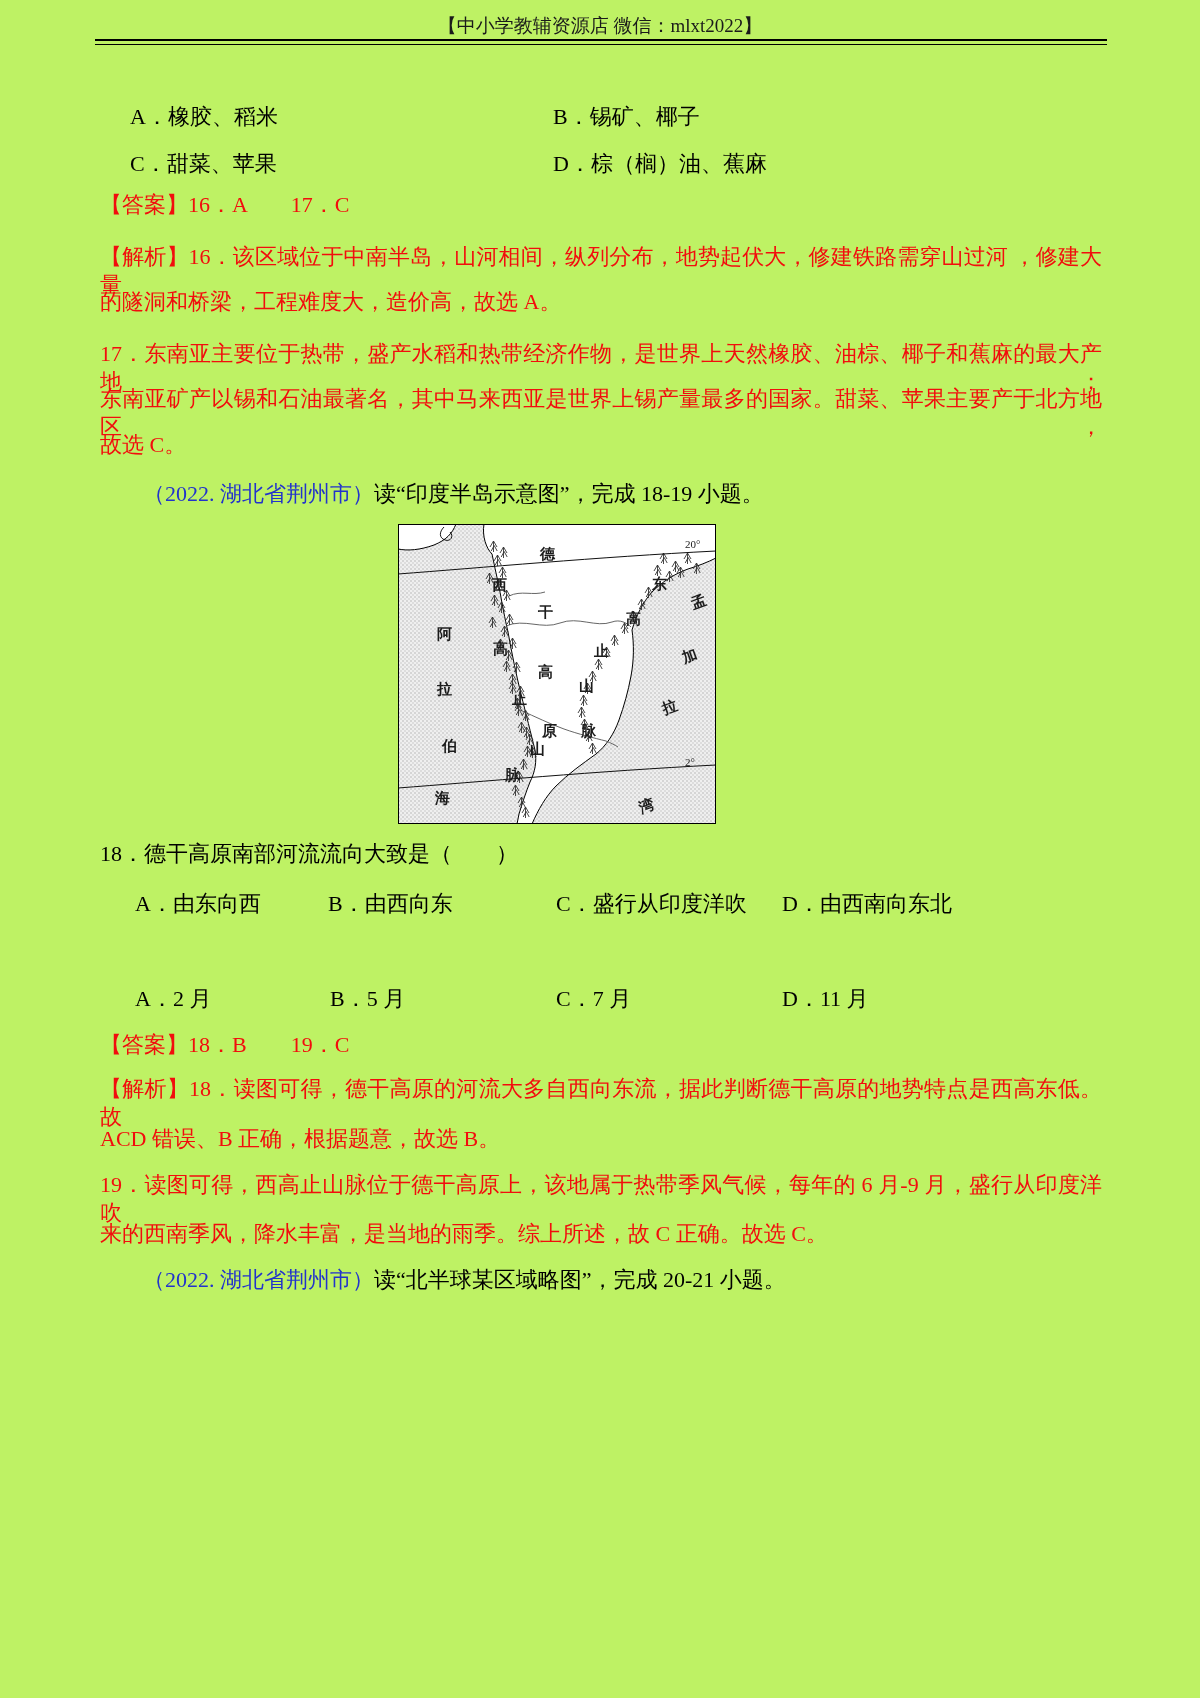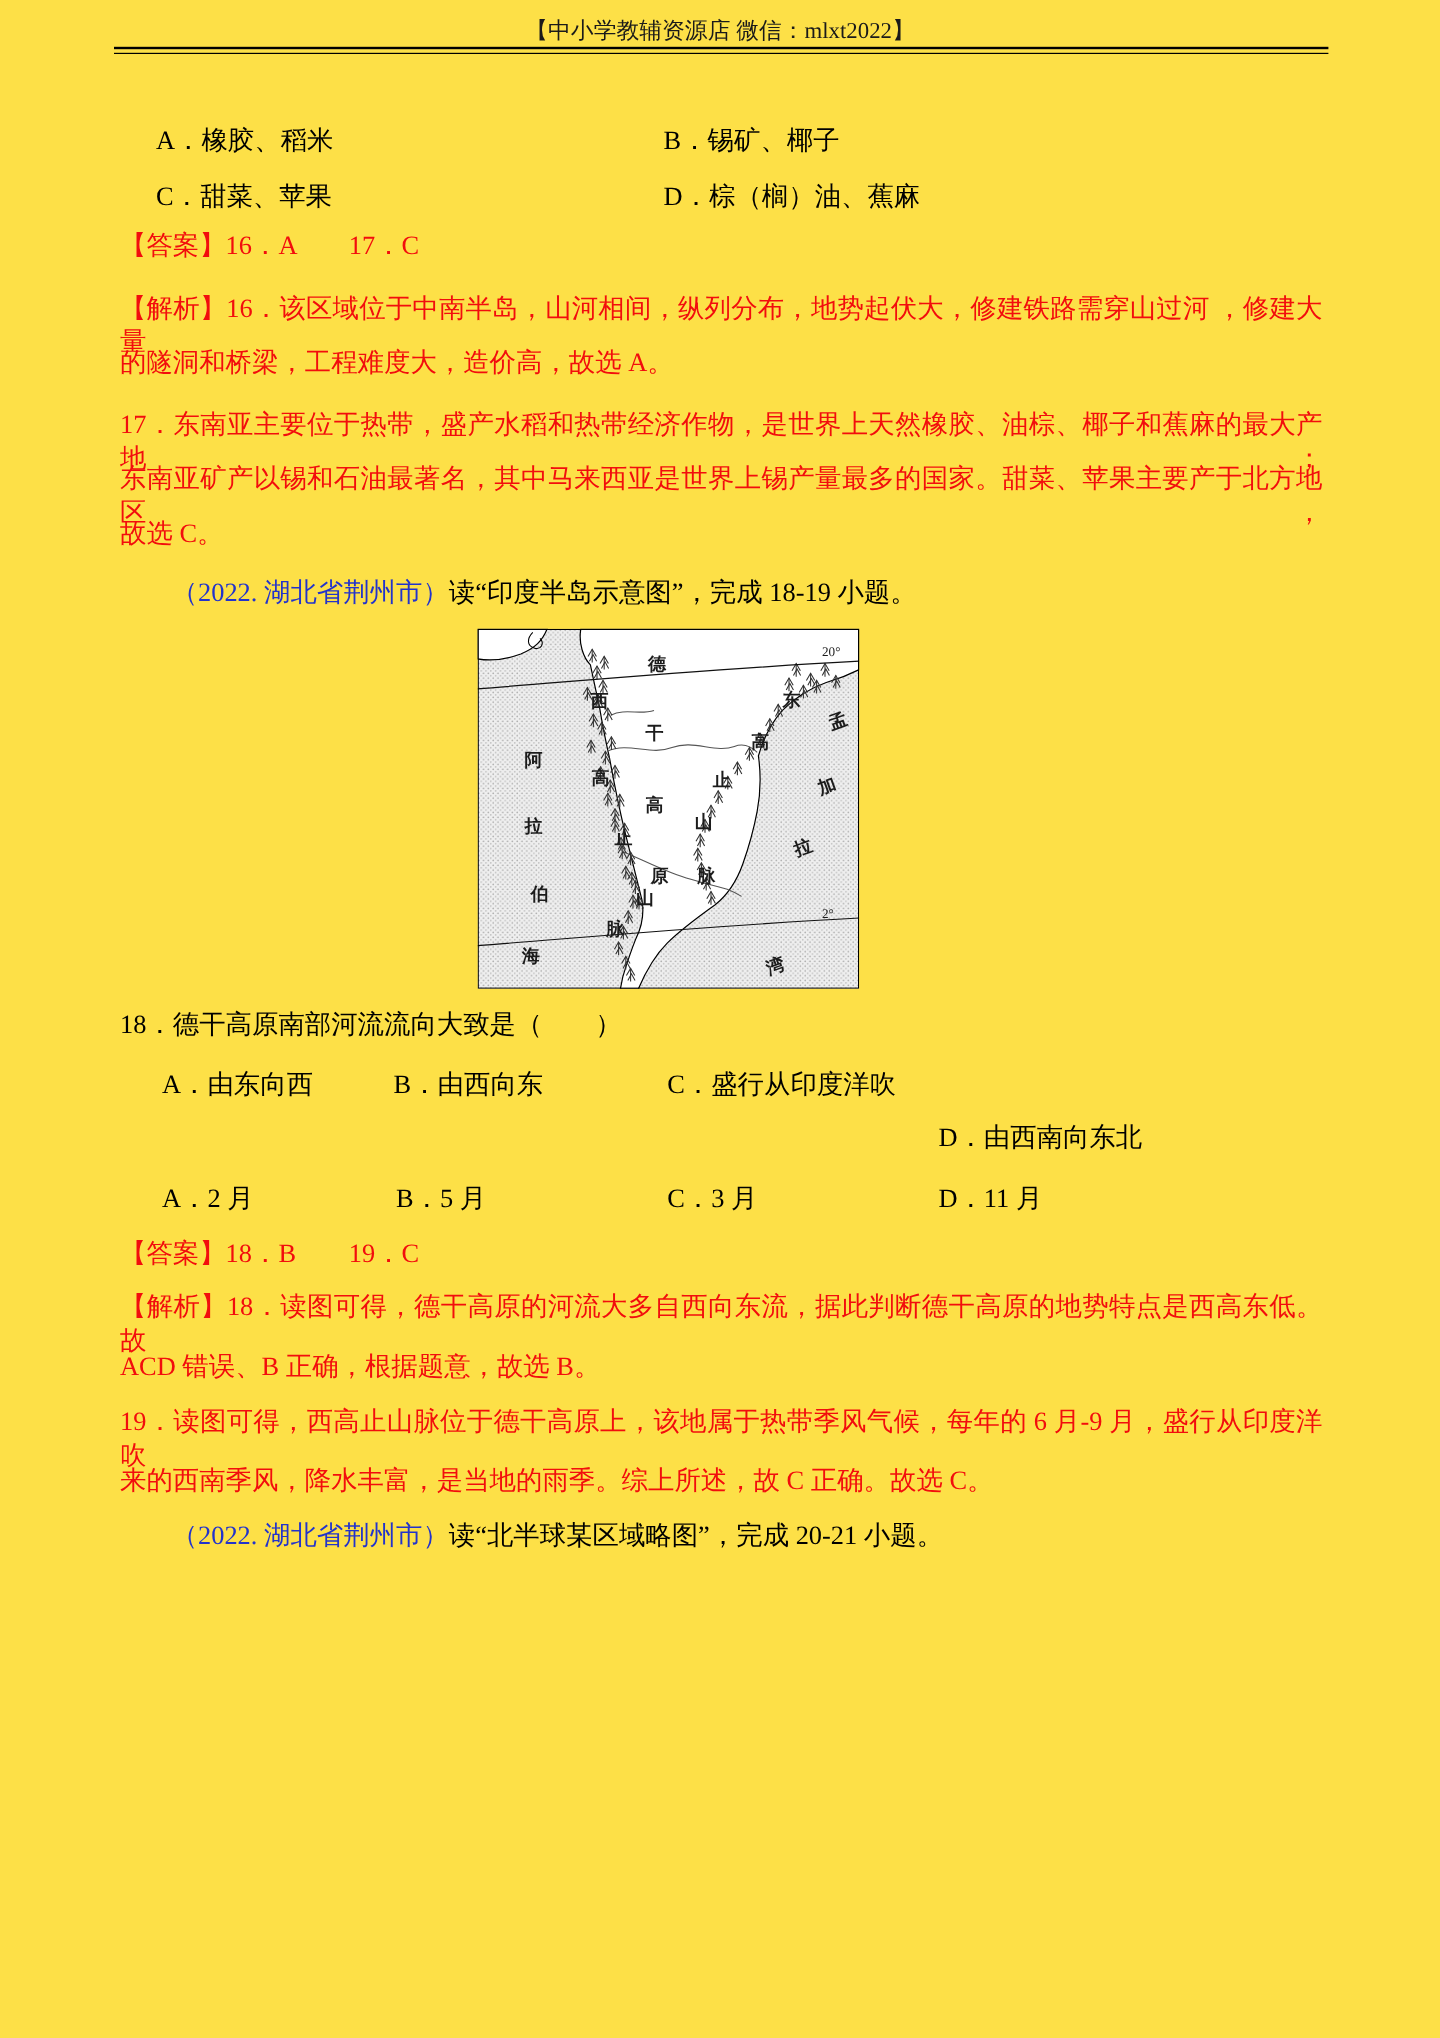--- a/index.html
+++ b/index.html
@@ -3,21 +3,21 @@
 <meta charset="utf-8">
 <style>
   :root{
     --red:#f20d0d;
     --blue:#2233cc;
   }
   html,body{margin:0;padding:0;background:#ffffff;}
   .page{
     position:relative;
     width:1200px;height:1698px;
-    background:#fde047;
+    background:#bef264;
     font-family:"Liberation Serif","DejaVu Serif",serif;
     color:#000;
     overflow:hidden;
   }
   .hdr{
     position:absolute;top:13px;left:0;width:1200px;
     text-align:center;font-size:19px;color:#1a1a1a;
   }
   .hrule{
     position:absolute;left:95px;top:39px;width:1012px;height:3px;
@@ -202,25 +202,25 @@
     <span class="mlabel rot" style="left:241px;top:274px">湾</span>
 
     <span class="mnum" style="left:287px;top:14px">20°</span>
     <span class="mnum" style="left:287px;top:232px">2°</span>
   </div>
 
   <div class="line" style="left:100px;top:840px">18．德干高原南部河流流向大致是（　　）</div>
   <div class="line" style="left:135px;top:890px">A．由东向西</div>
   <div class="line" style="left:328px;top:890px">B．由西向东</div>
   <div class="line" style="left:556px;top:890px">C．盛行从印度洋吹</div>
-  <div class="line" style="left:782px;top:934px">D．由西南向东北</div>
+  <div class="line" style="left:782px;top:890px">D．由西南向东北</div>
 
   <div class="line" style="left:135px;top:985px">A．2 月</div>
   <div class="line" style="left:330px;top:985px">B．5 月</div>
-  <div class="line" style="left:556px;top:985px">C．3 月</div>
+  <div class="line" style="left:556px;top:985px">C．7 月</div>
   <div class="line" style="left:782px;top:985px">D．11 月</div>
 
   <div class="line red" style="left:100px;top:1031px">
     <span>【答案】</span><span>18．B　　19．C</span>
   </div>
 
   <div class="line red jfull" style="top:1075px">
     <span>【解析】</span><span>18．读图可得，德干高原的河流大多自西向东流，据此判断德干高原的地势特点是西高东低。故</span>
   </div>
   <div class="line red" style="left:100px;top:1125px">ACD 错误、B 正确，根据题意，故选 B。</div>

